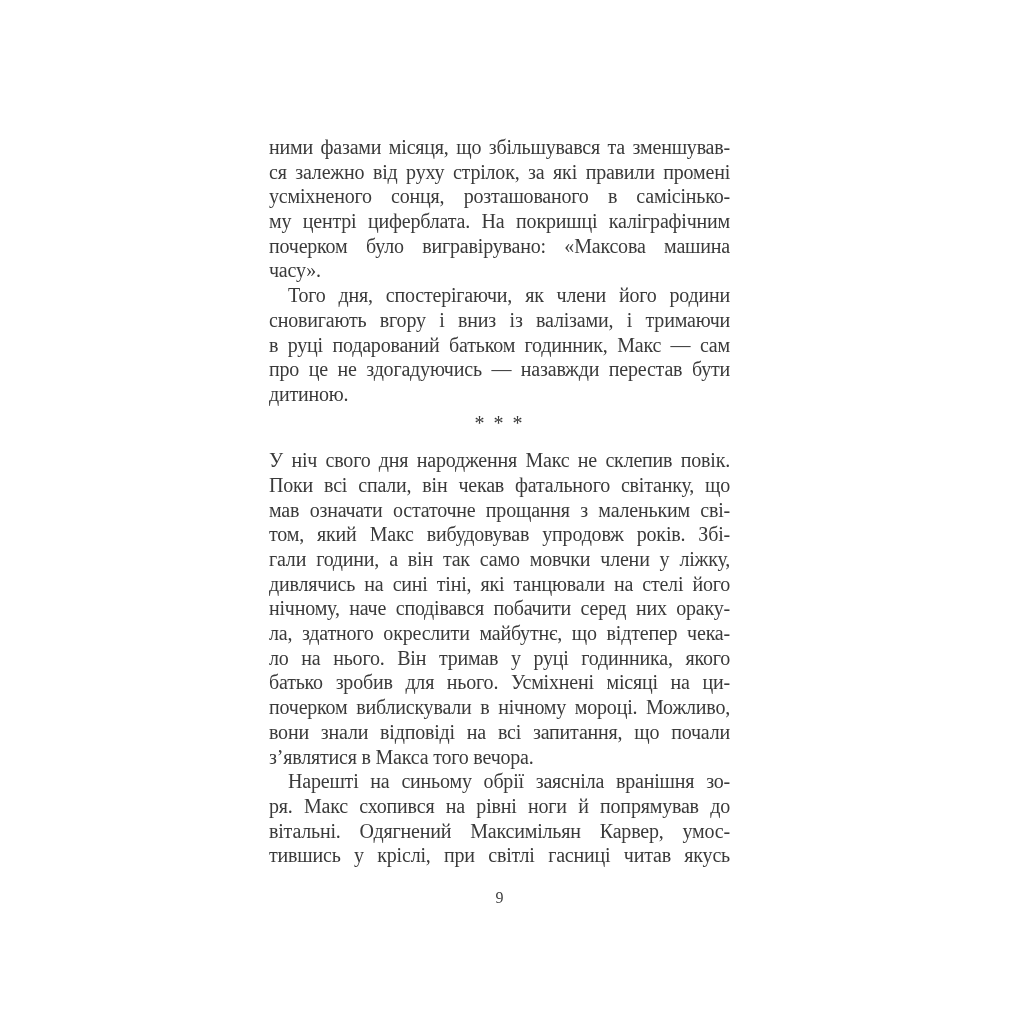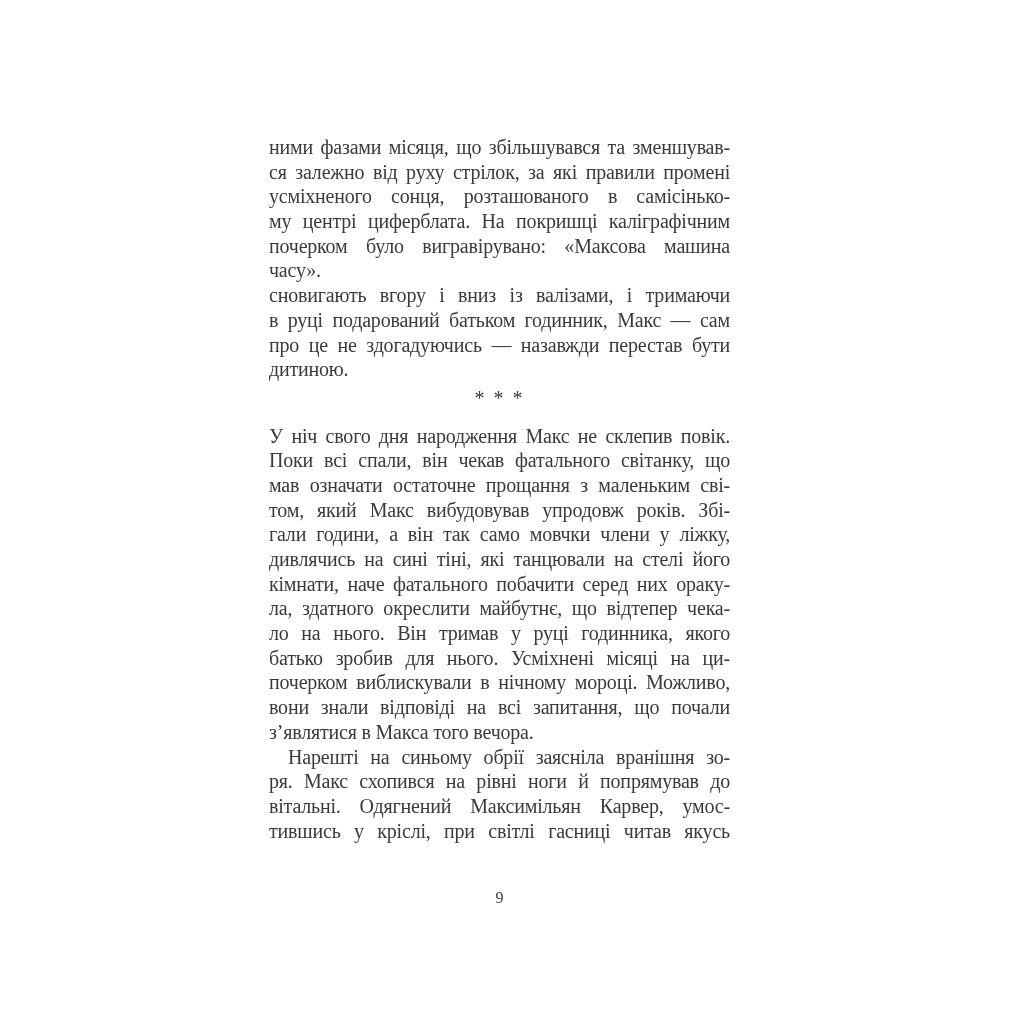--- a/index.html
+++ b/index.html
@@ -74,34 +74,35 @@
   <main class="text-block" id="text-block">
       <div class="paragraph">
         <div class="line justified">ними фазами місяця, що збільшувався та зменшував-</div>
         <div class="line justified">ся залежно від руху стрілок, за які правили промені</div>
         <div class="line justified">усміхненого сонця, розташованого в самісінько-</div>
         <div class="line justified">му центрі циферблата. На покришці каліграфічним</div>
         <div class="line justified">почерком було вигравірувано: «Максова машина</div>
         <div class="line justified flush">часу».</div>
       </div>
       <div class="paragraph">
+        <div class="line justified indent">Того дня, спостерігаючи, як члени його родини</div>
         <div class="line justified">сновигають вгору і вниз із валізами, і тримаючи</div>
         <div class="line justified">в руці подарований батьком годинник, Макс — сам</div>
         <div class="line justified">про це не здогадуючись — назавжди перестав бути</div>
         <div class="line justified flush">дитиною.</div>
       </div>
       <div class="separator">* * *</div>
       <div class="paragraph">
         <div class="line justified">У ніч свого дня народження Макс не склепив повік.</div>
         <div class="line justified">Поки всі спали, він чекав фатального світанку, що</div>
         <div class="line justified">мав означати остаточне прощання з маленьким сві-</div>
         <div class="line justified">том, який Макс вибудовував упродовж років. Збі-</div>
         <div class="line justified">гали години, а він так само мовчки члени у ліжку,</div>
         <div class="line justified">дивлячись на сині тіні, які танцювали на стелі його</div>
-        <div class="line justified">кімнати, наче фатального побачити серед них ораку-</div>
+        <div class="line justified">нічному, наче сподівався побачити серед них ораку-</div>
         <div class="line justified">ла, здатного окреслити майбутнє, що відтепер чека-</div>
         <div class="line justified">ло на нього. Він тримав у руці годинника, якого</div>
         <div class="line justified">батько зробив для нього. Усміхнені місяці на ци-</div>
         <div class="line justified">почерком виблискували в нічному мороці. Можливо,</div>
         <div class="line justified">вони знали відповіді на всі запитання, що почали</div>
         <div class="line justified flush">з’являтися в Макса того вечора.</div>
       </div>
       <div class="paragraph">
         <div class="line justified indent">Нарешті на синьому обрії заясніла вранішня зо-</div>
         <div class="line justified">ря. Макс схопився на рівні ноги й попрямував до</div>

